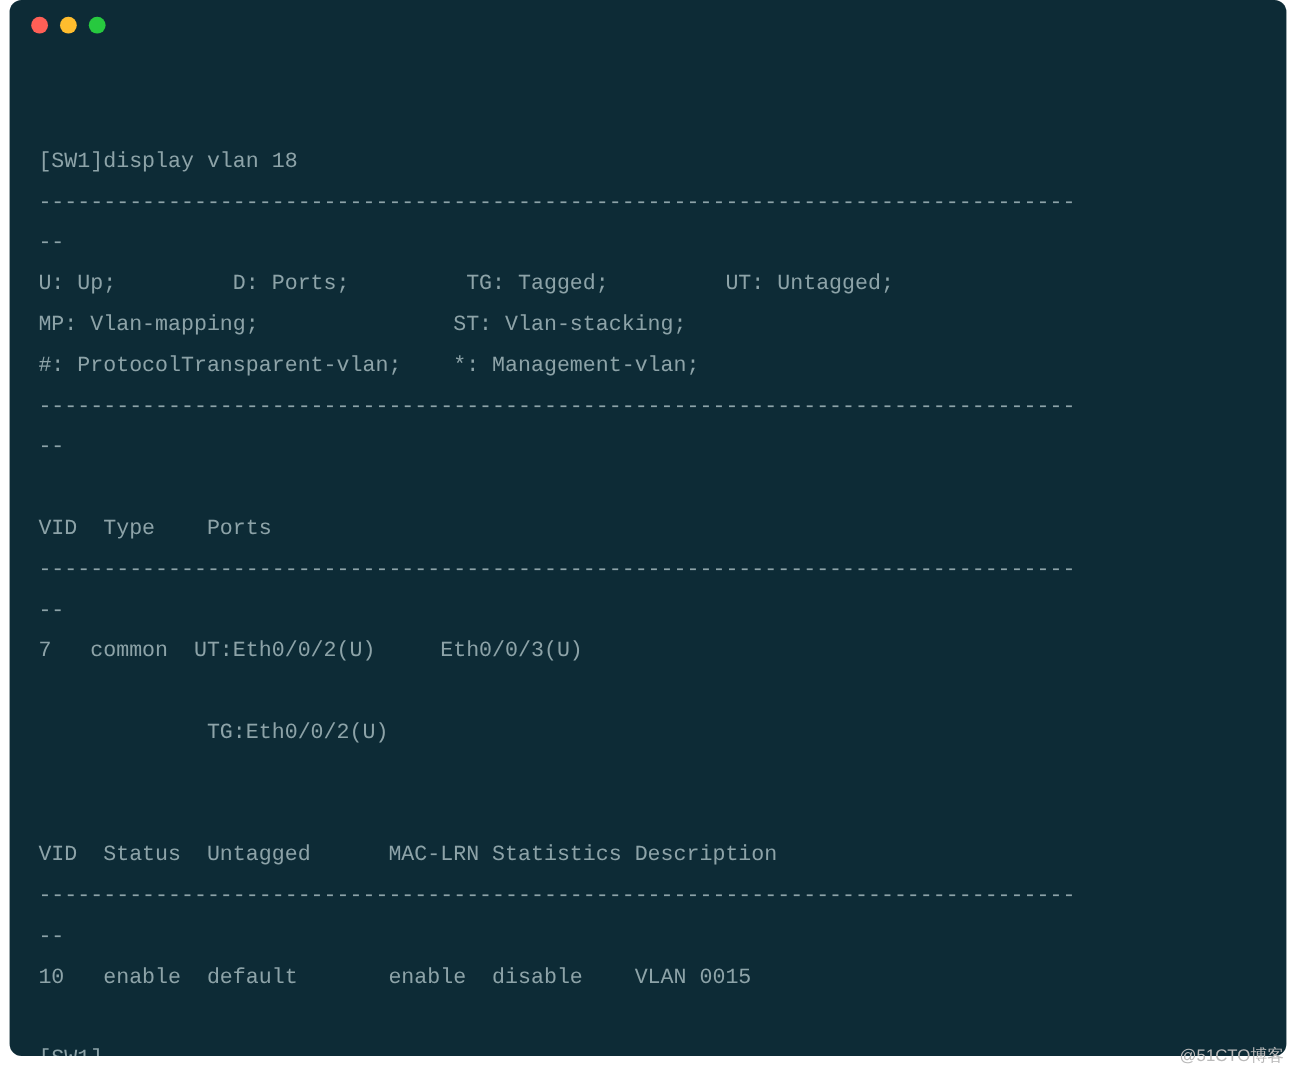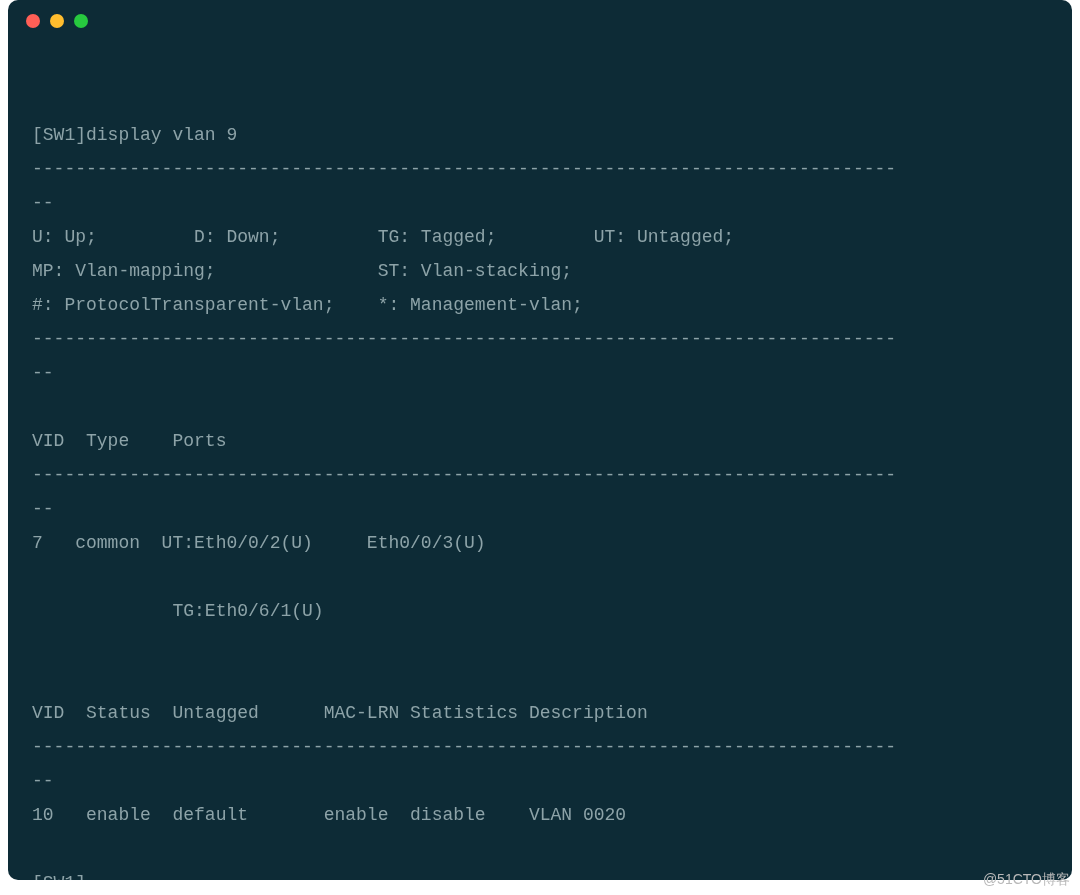--- a/index.html
+++ b/index.html
@@ -59,39 +59,39 @@
 </head>
 <body>
 
 <div class="window">
   <div class="titlebar">
     <div class="dot red"></div>
     <div class="dot yellow"></div>
     <div class="dot green"></div>
   </div>
   <div class="terminal">
-<span>[SW1]display vlan 9</span>
+<span>[SW1]display vlan 18</span>
 <span>--------------------------------------------------------------------------------</span>
 <span>--</span>
-<span>U: Up;         D: Down;         TG: Tagged;         UT: Untagged;</span>
+<span>U: Up;         D: Ports;         TG: Tagged;         UT: Untagged;</span>
 <span>MP: Vlan-mapping;               ST: Vlan-stacking;</span>
 <span>#: ProtocolTransparent-vlan;    *: Management-vlan;</span>
 <span>--------------------------------------------------------------------------------</span>
 <span>--</span>
 <span></span>
 <span>VID  Type    Ports                                                          </span>
 <span>--------------------------------------------------------------------------------</span>
 <span>--</span>
 <span>7   common  UT:Eth0/0/2(U)     Eth0/0/3(U)                                 </span>
 <span></span>
-<span>             TG:Eth0/6/1(U)                                                 </span>
+<span>             TG:Eth0/0/2(U)                                                 </span>
 <span></span>
 <span></span>
 <span>VID  Status  Untagged      MAC-LRN Statistics Description      </span>
 <span>--------------------------------------------------------------------------------</span>
 <span>--</span>
-<span>10   enable  default       enable  disable    VLAN 0020                     </span>
+<span>10   enable  default       enable  disable    VLAN 0015                     </span>
 <span></span>
 <span>[SW1]</span>
   </div>
 </div>
 
 <div class="watermark">@51CTO博客</div>
 
 </body></html>

